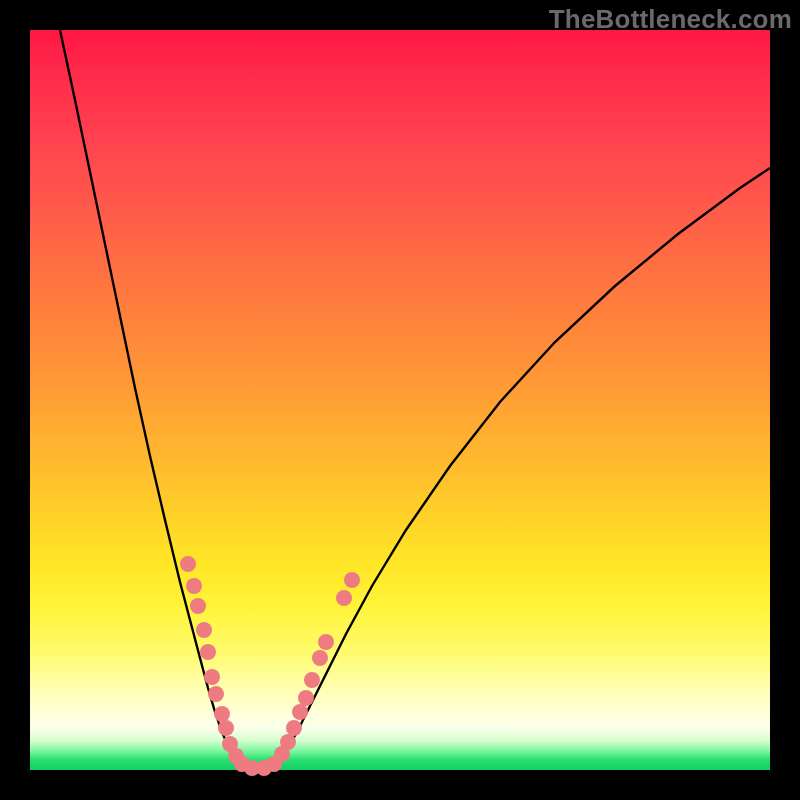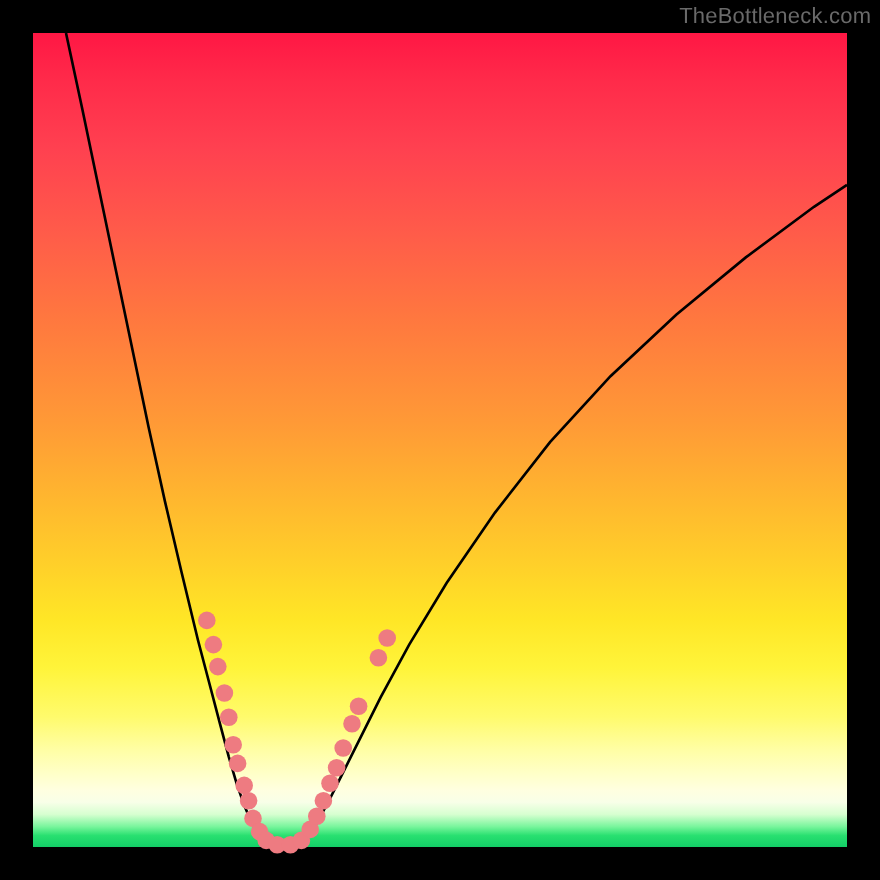--- a/index.html
+++ b/index.html
@@ -47,22 +47,22 @@
       #78f59c 97.5%,
       #28e070 98.6%,
       #13cf67 100%
     );
   }
   .watermark {
     position: absolute;
     top: 4px;
     right: 8px;
     color: #6a6a6a;
-    font-size: 20px;
-    font-weight: 400;
+    font-size: 26px;
+    font-weight: 700;
     letter-spacing: 0.2px;
     user-select: none;
   }
   svg.curve {
     position: absolute;
     left: 0;
     top: 0;
     width: 740px;
     height: 740px;
     overflow: visible;

